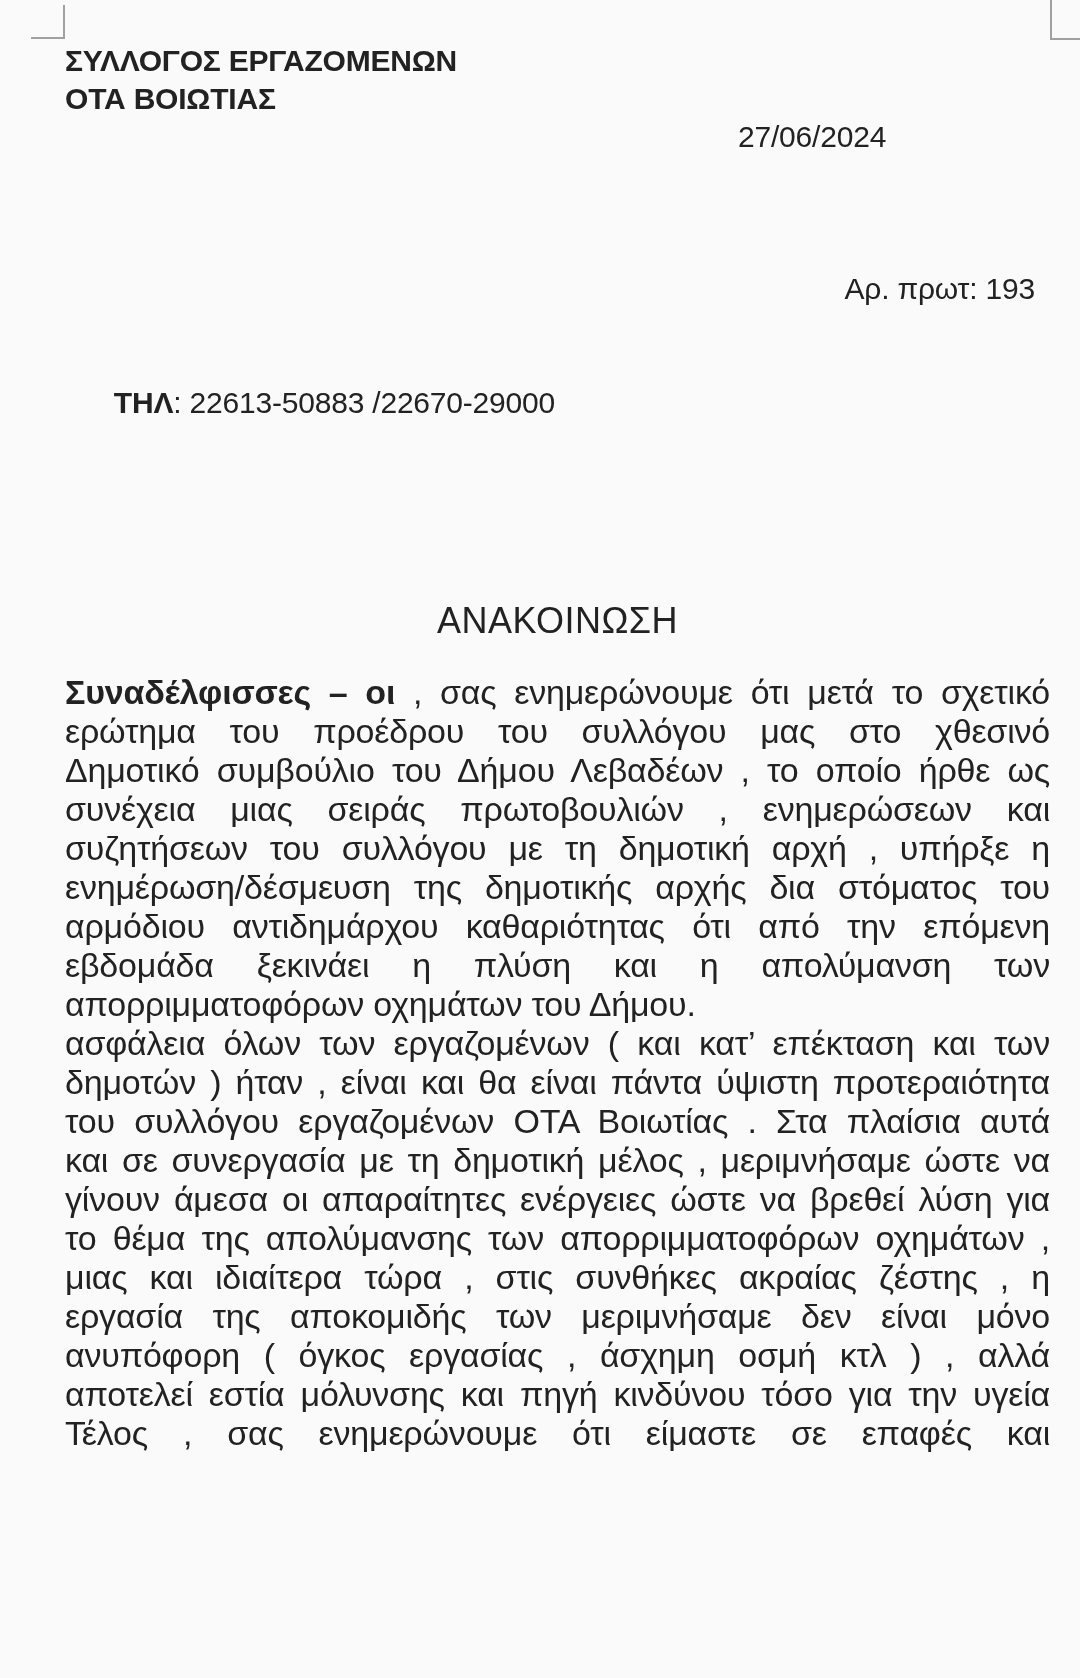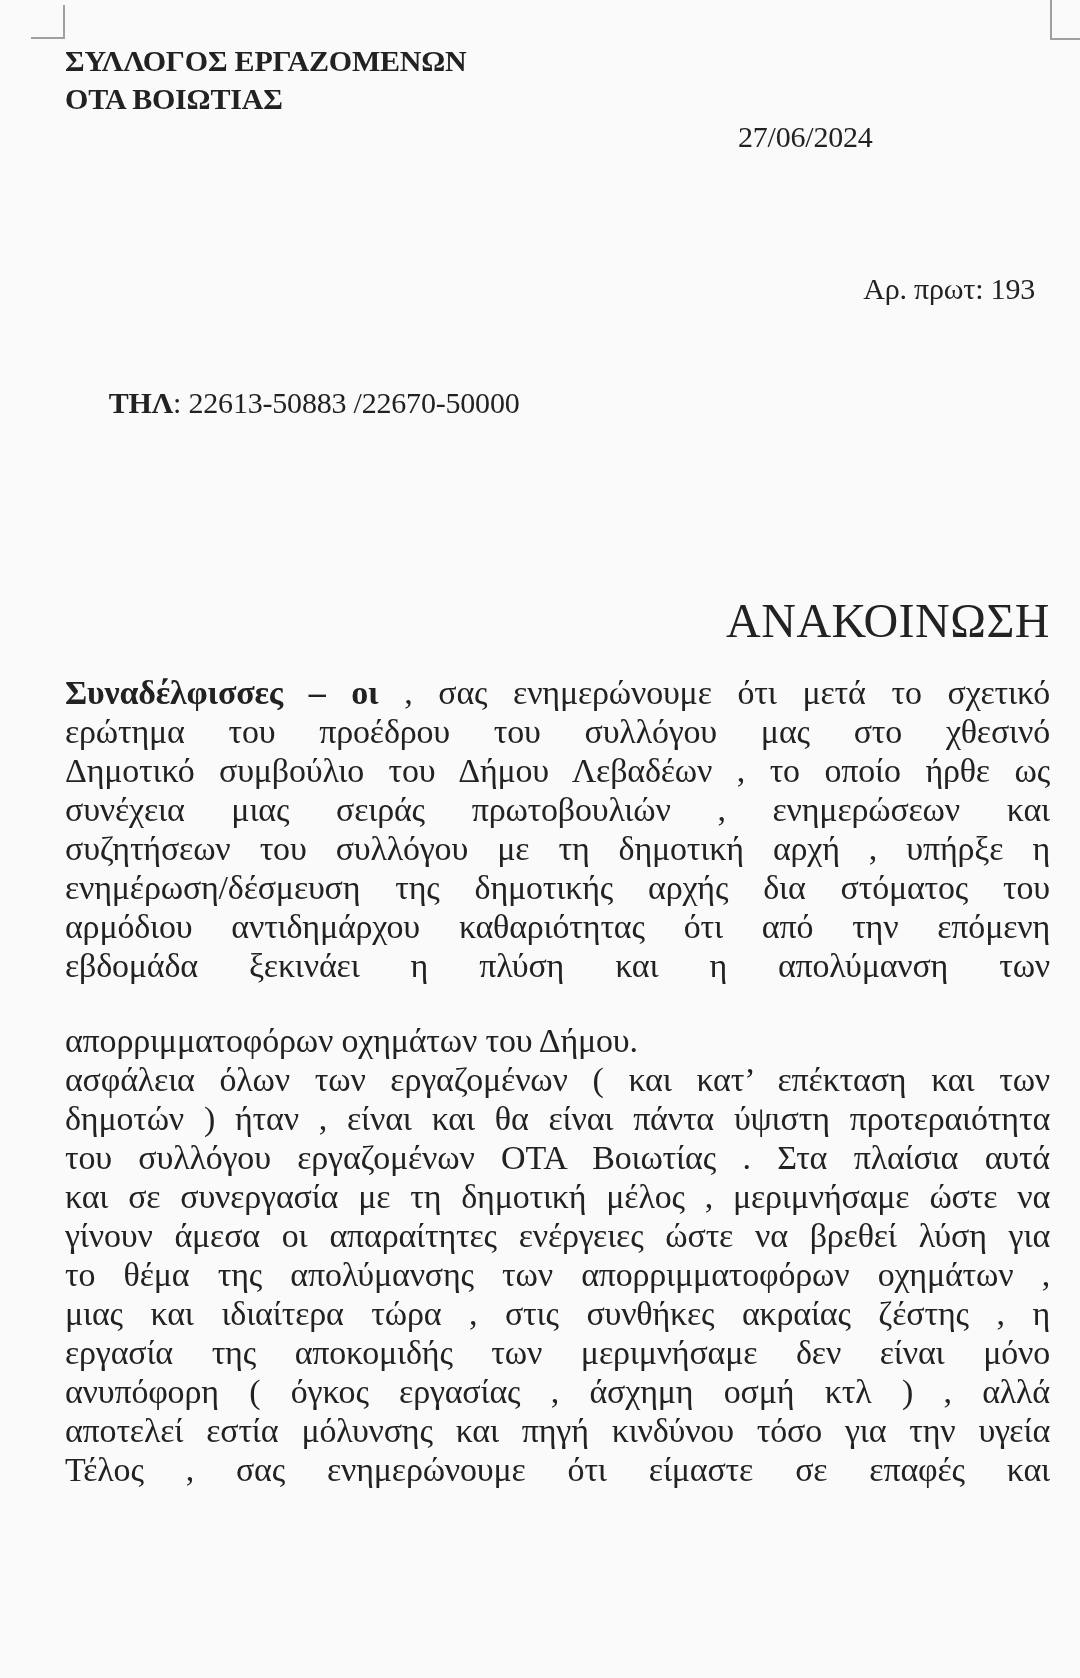--- a/index.html
+++ b/index.html
@@ -2,21 +2,21 @@
 <html><head>
 <meta charset="utf-8">
 <style>
   html,body{margin:0;padding:0;}
   .page{
     position:relative;
     width:1080px;
     height:1678px;
     background:var(--bg,#fafafa);
     color:var(--fg,#222);
-    font-family:Liberation Serif, serif;
+    font-family:Liberation Sans, sans-serif;
     overflow:hidden;
     letter-spacing:-0.2px;
   }
   
   .mark-tl{
     position:absolute; left:31px; top:5px; width:32px; height:32px;
     border-right:2px solid var(--mark,#a0a0a0);
     border-bottom:2px solid var(--mark,#a0a0a0);
   }
   .mark-tr{
@@ -27,29 +27,29 @@
   .content{
     position:absolute; left:65px; top:42px; width:985px;
   }
   .hline{
     font-size:30px; line-height:38px; position:relative; white-space:pre;
   }
   .b{font-weight:bold;}
   .hdr-date{position:absolute; left:673px; top:0;}
   .proto{text-align:right; padding-right:15px; box-sizing:border-box;}
   .doc-title{
-    margin-top:140px; font-size:48px; line-height:42px; text-align:right;
+    margin-top:140px; font-size:36px; line-height:42px; text-align:center;
     letter-spacing:0.5px;
   }
   .body-block{margin-top:31px;}
   .bl{
     font-size:34px; line-height:39px; height:39px;
     text-align:justify; text-align-last:justify; word-spacing:1px;
   }
-  .bl.last{text-align:right; text-align-last:left; word-spacing:0;margin-top:36px;}
+  .bl.last{text-align:right; text-align-last:left; word-spacing:0;}
 </style>
 </head>
 <body>
 
 <div class="page" style="--bg: #fafafa; --fg: #222222; --mark: #a0a0a0;">
   <div class="mark-tl"></div>
   <div class="mark-tr"></div>
 
   <div class="content">
 
@@ -58,21 +58,21 @@
 
     <div class="hline">
       <span class="hdr-date">27/06/2024</span>
     </div>
 
     <div class="hline proto">
       <span>Αρ. πρωτ: 193</span>
     </div>
 
     <div class="hline">
-      <span class="b">ΤΗΛ</span><span>: 22613-50883 /22670-50000</span>
+      <span class="b">ΤΗΛ</span><span>: 22613-50883 /22670-29000</span>
     </div>
 
 
     <div class="doc-title">ΑΝΑΚΟΙΝΩΣΗ</div>
 
     <div class="body-block">
       <div class="bl">
         <span class="b">Συναδέλφισσες – οι</span><span> , σας ενημερώνουμε ότι μετά το σχετικό</span>
       </div>
       <div class="bl">ερώτημα του προέδρου του συλλόγου μας στο χθεσινό</div>

